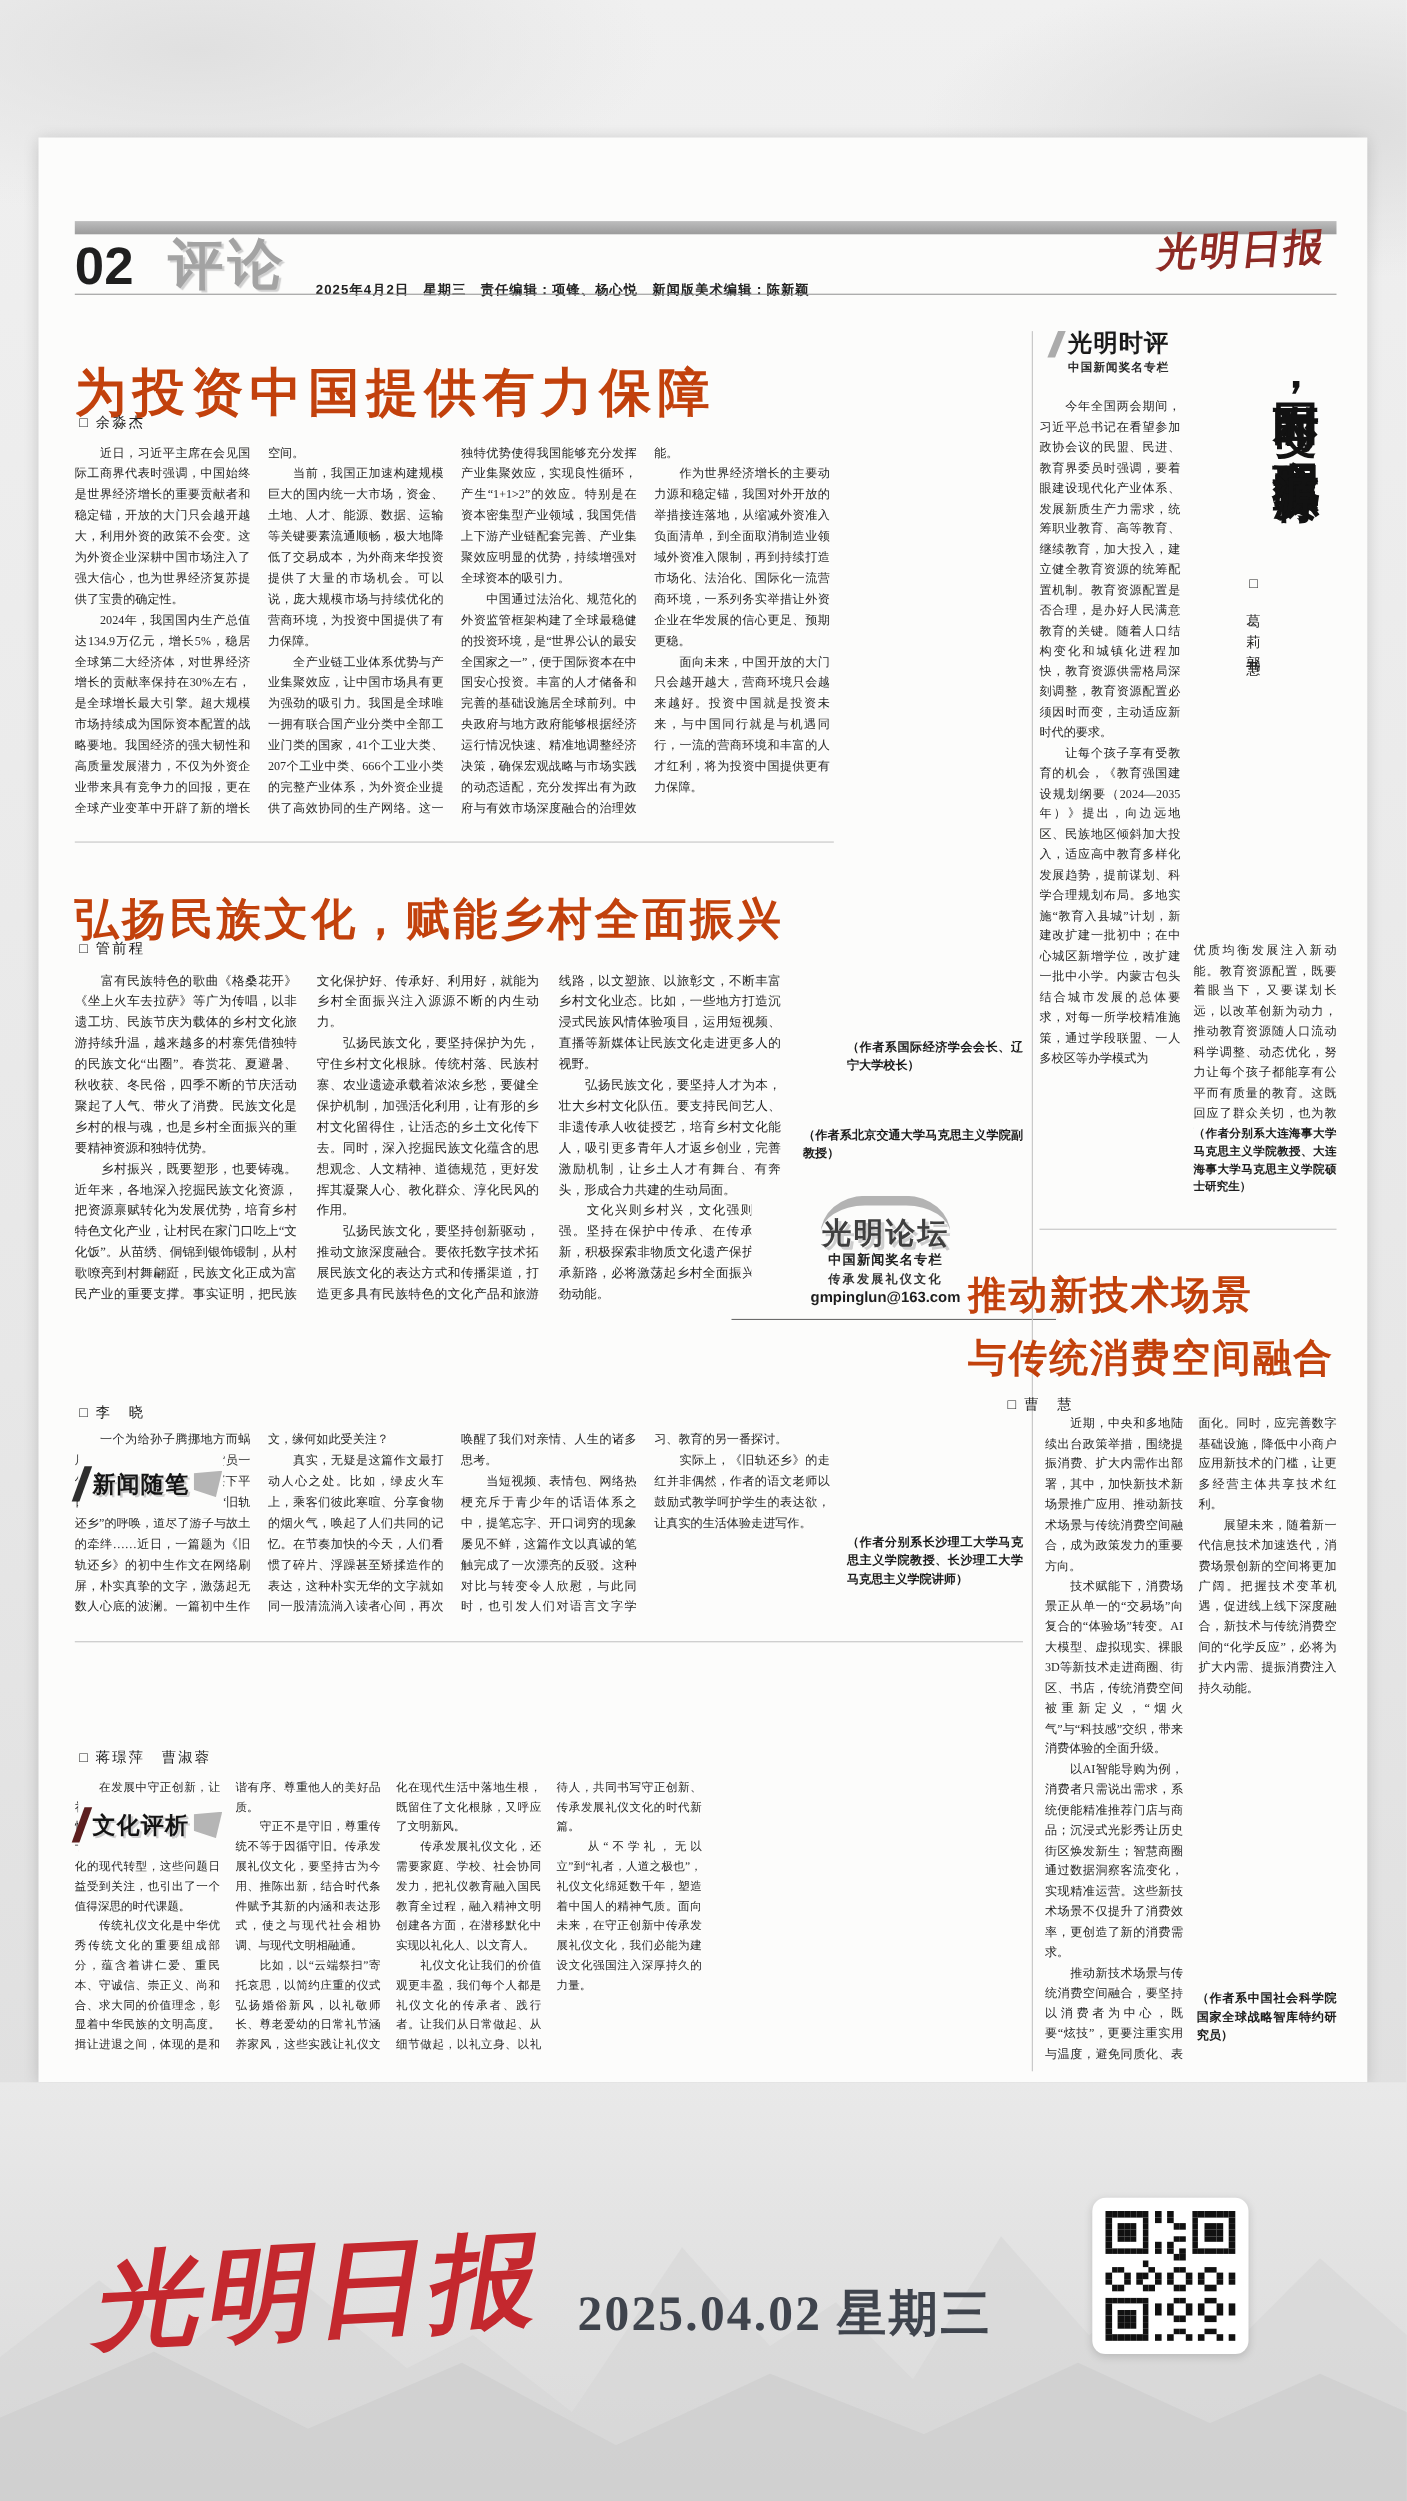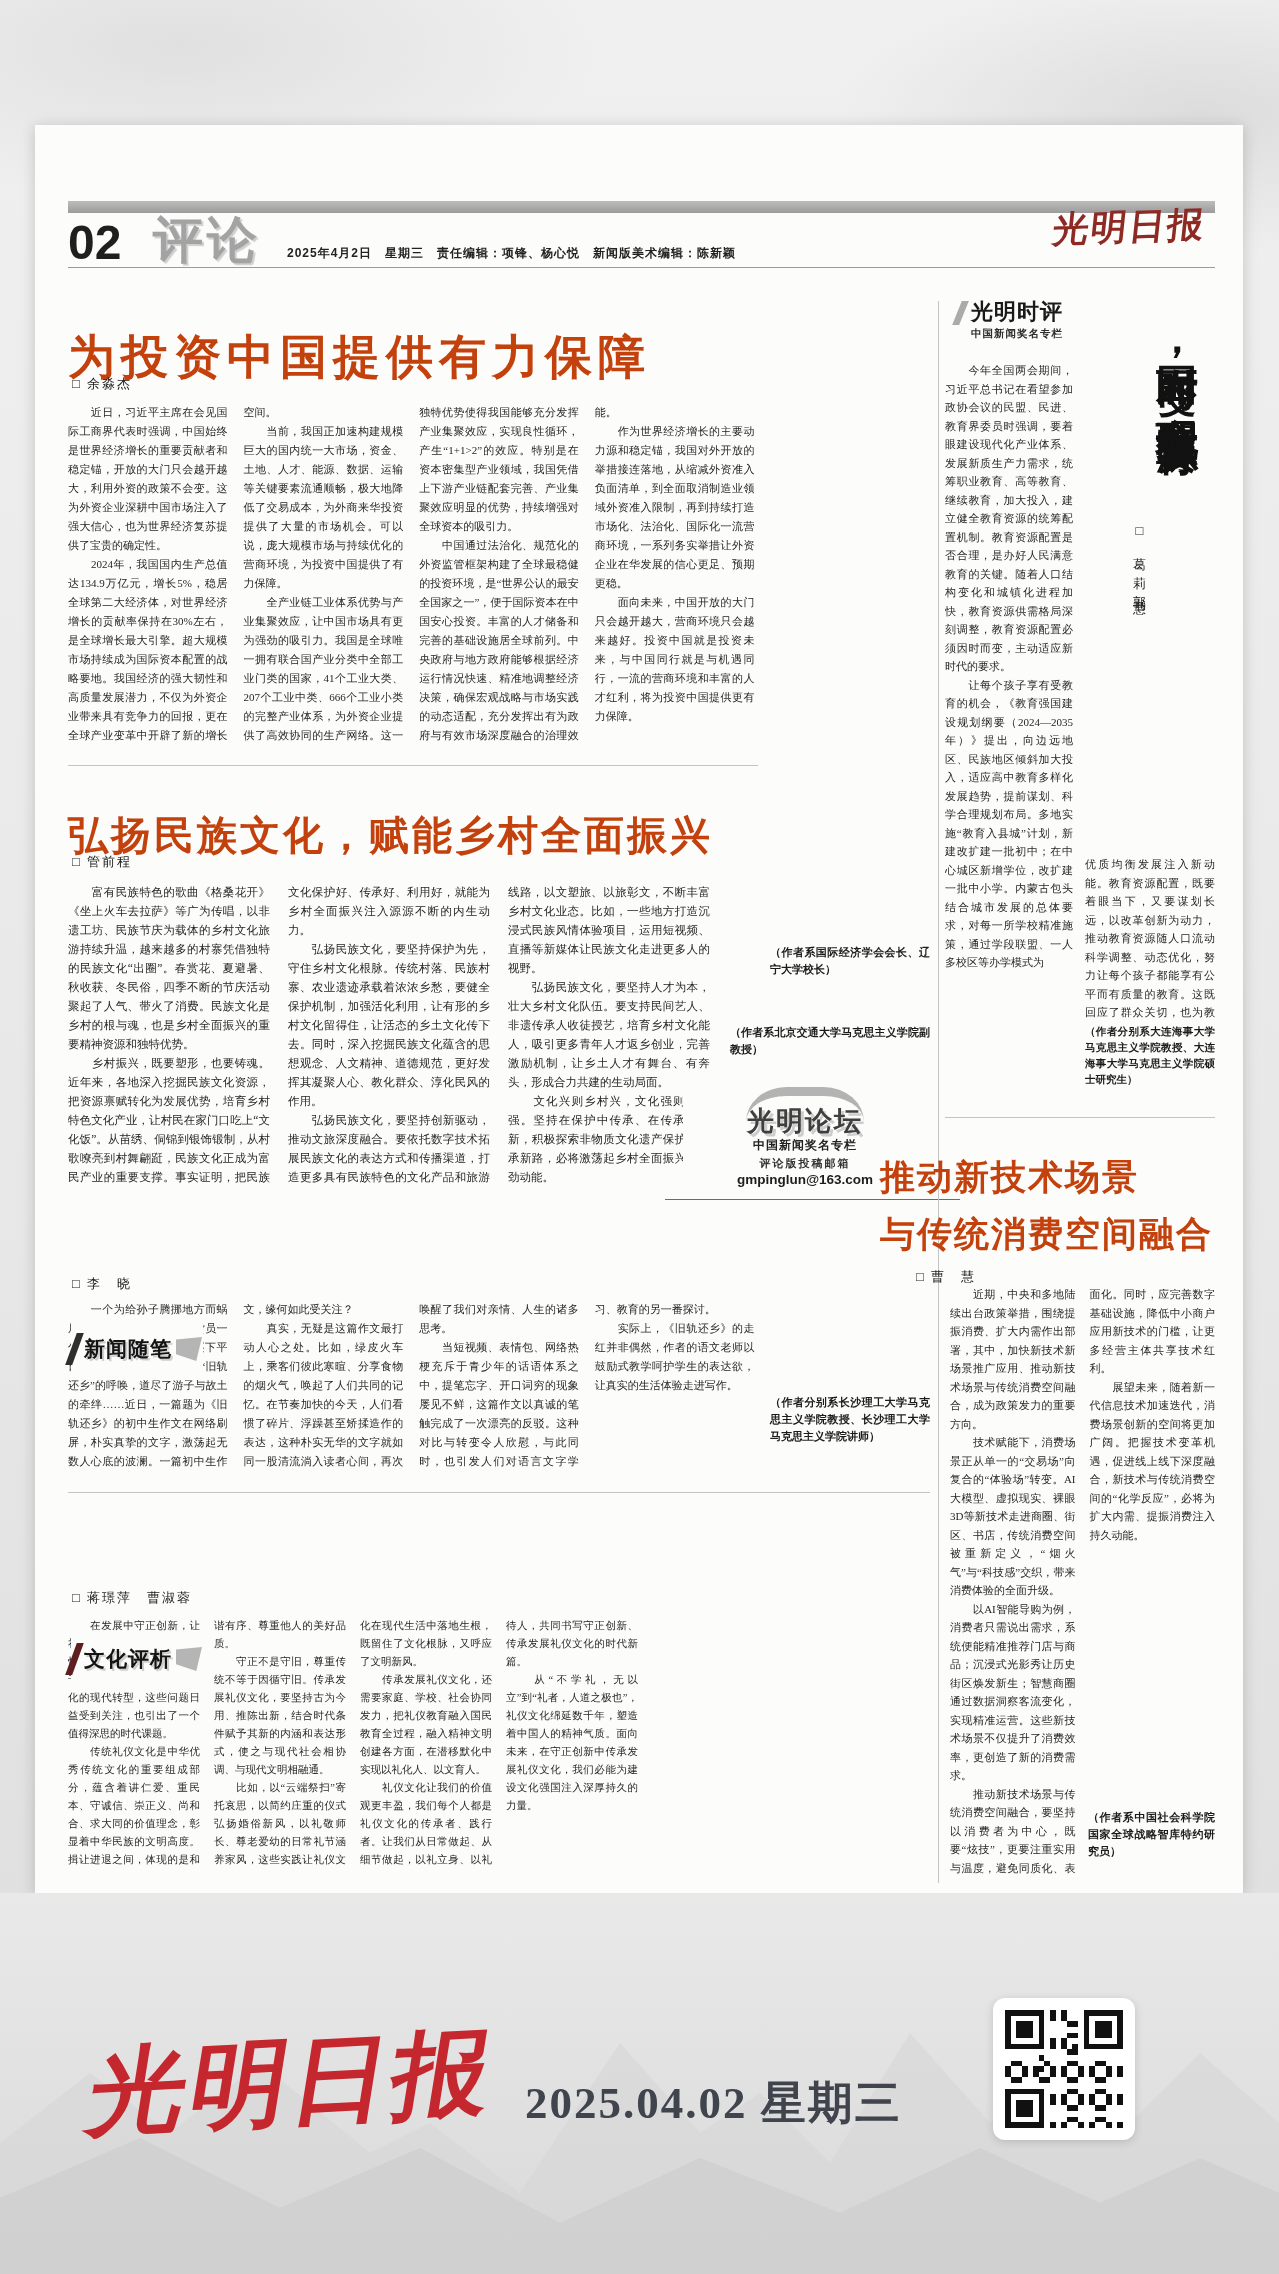--- a/index.html
+++ b/index.html
@@ -10,21 +10,21 @@
       radial-gradient(520px 200px at 94% 5%, #dcdcdc, rgba(220,220,220,0) 70%),
       linear-gradient(#f0f0f0, #e7e7e7 55%, #dcdcdc);}
   .sheet{position:absolute;left:35px;top:125px;width:1208px;height:1768px;
     background:#fcfcfb;box-shadow:0 2px 14px rgba(0,0,0,.18);}
   
   .hdr-bar{position:absolute;left:33px;top:76px;width:1147px;height:12px;
     background:linear-gradient(#bdbdbd,#9b9b9b);}
   .hdr-pageno{position:absolute;left:33px;top:94px;font:700 48px/1 "Liberation Sans",sans-serif;color:#1f1f1f;}
   .hdr-section{position:absolute;left:118px;top:90px;font:900 50px/1 "Liberation Serif","DejaVu Serif",serif;
     color:#a3a3a3;text-shadow:2px 2px 1px #cfcfcf;letter-spacing:4px;}
-  .hdr-date{position:absolute;left:252px;top:122px;font:700 12px/1 "Liberation Sans",sans-serif;color:#222;letter-spacing:1px;text-align:center;}
+  .hdr-date{position:absolute;left:252px;top:132px;font:700 12px/1 "Liberation Sans",sans-serif;color:#222;letter-spacing:1px;text-align:center;}
   .hdr-mast{position:absolute;right:38px;top:84px;font:700 36px/1 "Liberation Serif","DejaVu Serif",serif;
     color:#8e2a24;transform:skewX(-8deg) rotate(-2deg);letter-spacing:2px;}
   .rule{position:absolute;background:#9a9a9a;}
   .rule.light{background:#c4c4c4;}
   
   .headline{position:absolute;font-family:"Liberation Serif","DejaVu Serif",serif;font-weight:900;color:#c2410c;white-space:nowrap;margin-top:23px;}
   .h-invest{left:33px;top:178px;font-size:47px;letter-spacing:6px;}
   .h-folk{left:33px;top:660px;font-size:40px;letter-spacing:3px;}
   .h-essay{left:33px;top:1094px;font-size:42px;letter-spacing:2px;}
   .h-etiq{left:33px;top:1396px;font-size:40px;letter-spacing:3px;}
@@ -125,21 +125,21 @@
 　　弘扬民族文化，要坚持保护为先，守住乡村文化根脉。传统村落、民族村寨、农业遗迹承载着浓浓乡愁，要健全保护机制，加强活化利用，让有形的乡村文化留得住，让活态的乡土文化传下去。同时，深入挖掘民族文化蕴含的思想观念、人文精神、道德规范，更好发挥其凝聚人心、教化群众、淳化民风的作用。
 　　弘扬民族文化，要坚持创新驱动，推动文旅深度融合。要依托数字技术拓展民族文化的表达方式和传播渠道，打造更多具有民族特色的文化产品和旅游线路，以文塑旅、以旅彰文，不断丰富乡村文化业态。比如，一些地方打造沉浸式民族风情体验项目，运用短视频、直播等新媒体让民族文化走进更多人的视野。
 　　弘扬民族文化，要坚持人才为本，壮大乡村文化队伍。要支持民间艺人、非遗传承人收徒授艺，培育乡村文化能人，吸引更多青年人才返乡创业，完善激励机制，让乡土人才有舞台、有奔头，形成合力共建的生动局面。
 　　文化兴则乡村兴，文化强则乡村强。坚持在保护中传承、在传承中创新，积极探索非物质文化遗产保护和传承新路，必将激荡起乡村全面振兴的强劲动能。</div>
     <div class="attrib at-folk">（作者系北京交通大学马克思主义学院副教授）</div>
 
     <div class="badge-lt">
       <div class="arch"></div>
       <div class="t">光明论坛</div>
       <div class="s">中国新闻奖名专栏</div>
-      <div class="n">评论版投稿邮箱</div>
+      <div class="n">传承发展礼仪文化</div>
       <div class="e">gmpinglun@163.com</div>
     </div>
     <div class="rule" style="left:630px;top:1074px;width:295px;height:1px;background:#6b6b6b;"></div>
 
     <div class="rule light" style="left:903px;top:176px;width:1px;height:1582px;"></div>
     <div class="badge-sp">
       <span class="t">光明时评</span>
       <div class="s">中国新闻奖名专栏</div>
     </div>
     <div class="colbody b-edu-a">　　今年全国两会期间，习近平总书记在看望参加政协会议的民盟、民进、教育界委员时强调，要着眼建设现代化产业体系、发展新质生产力需求，统筹职业教育、高等教育、继续教育，加大投入，建立健全教育资源的统筹配置机制。教育资源配置是否合理，是办好人民满意教育的关键。随着人口结构变化和城镇化进程加快，教育资源供需格局深刻调整，教育资源配置必须因时而变，主动适应新时代的要求。

